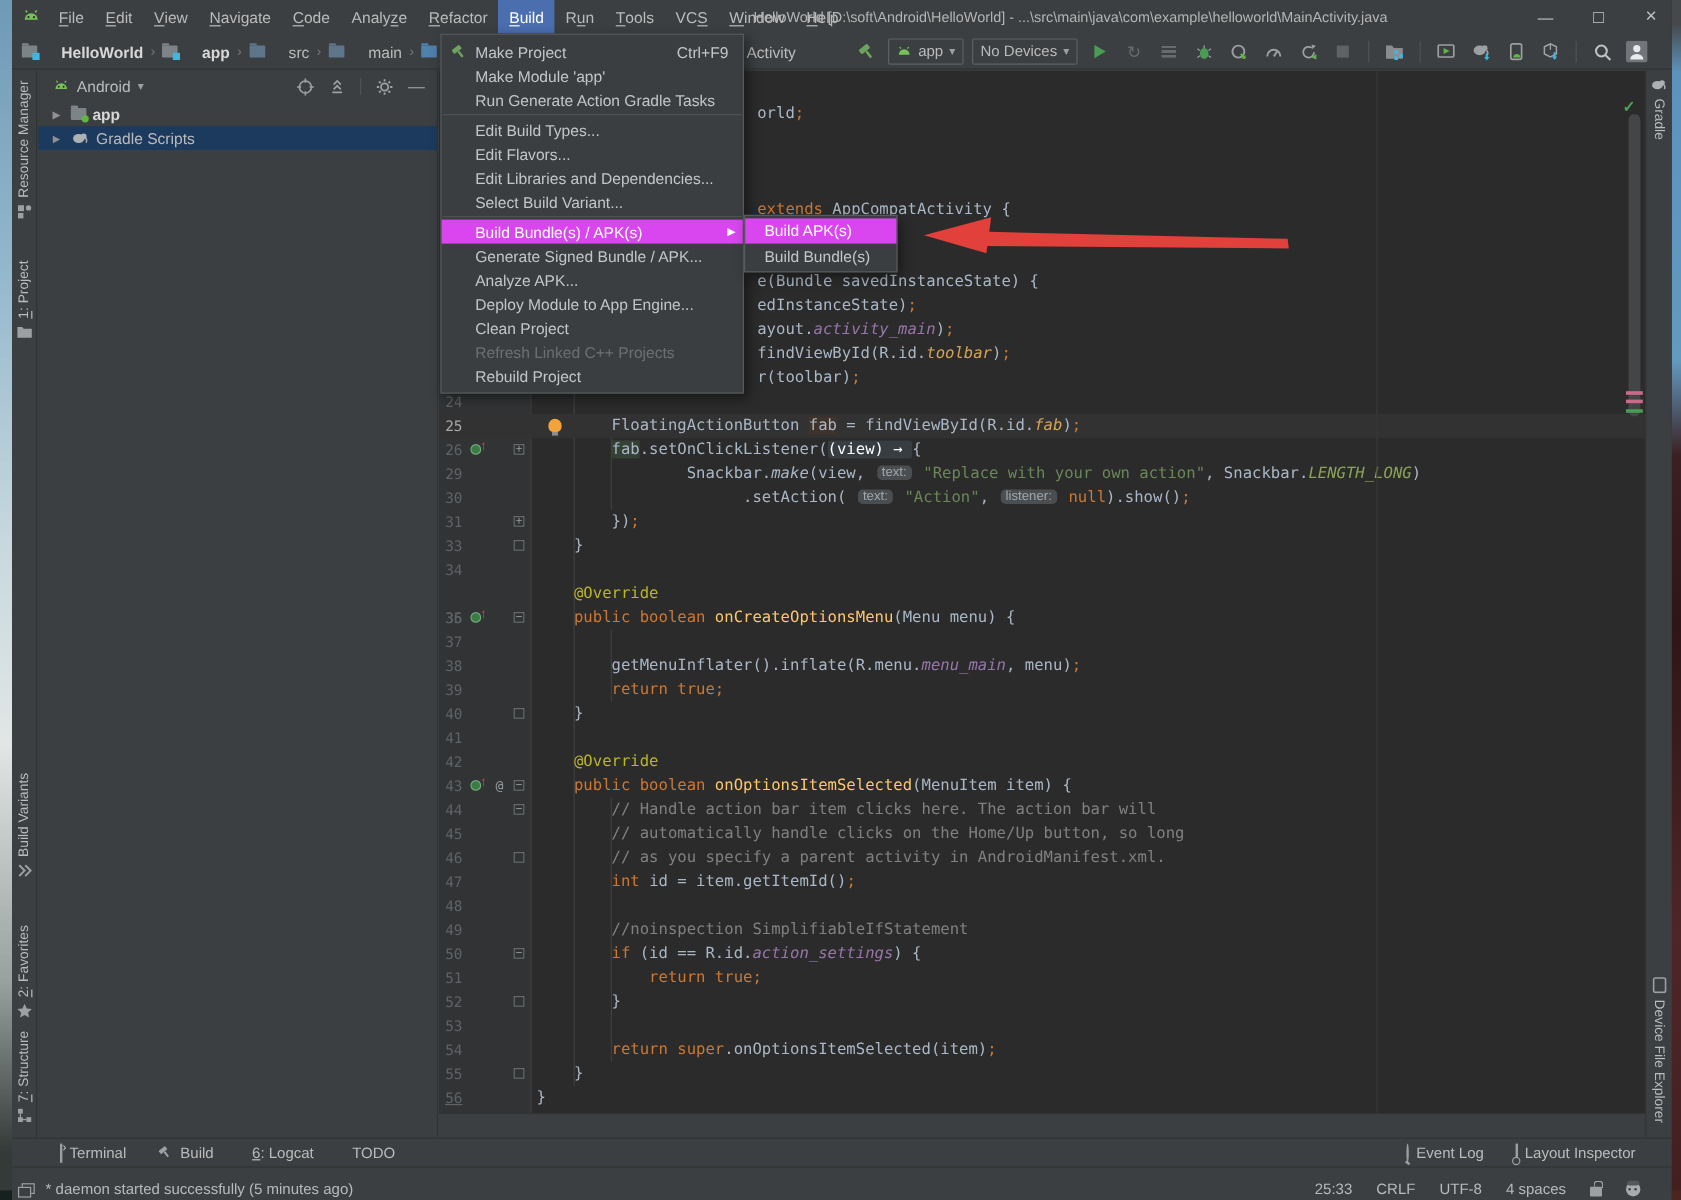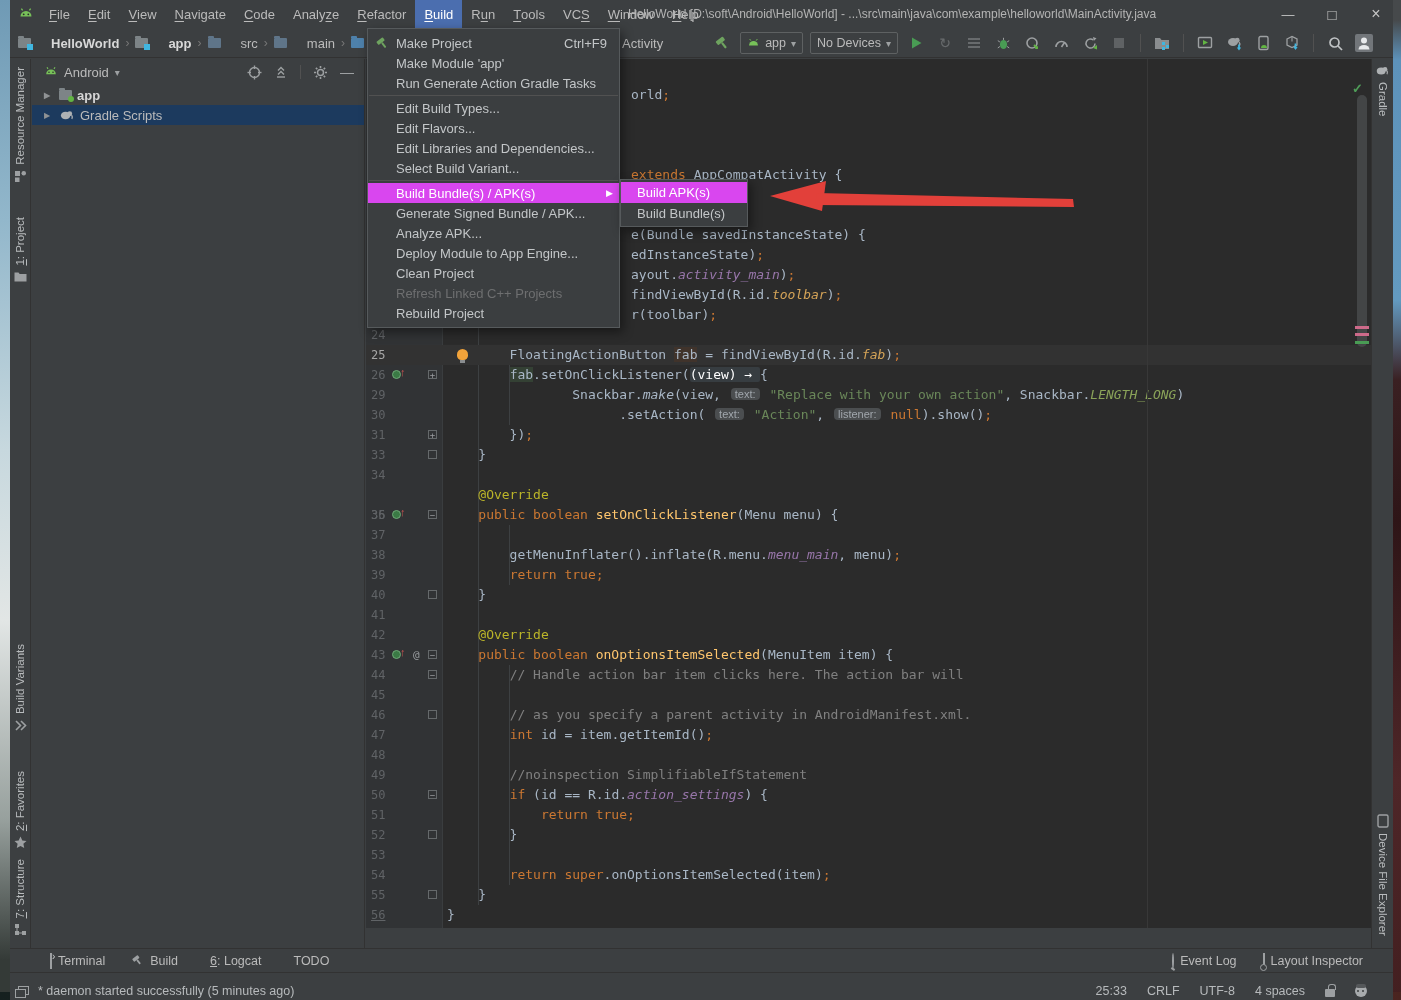--- a/index.html
+++ b/index.html
@@ -496,21 +496,21 @@
           <div class="lnum" style="top: 406px;">34</div>
           <div class="cline" style="left: 81px; top: 406px;"></div>
           <div class="lnum" style="top: 446px;">35</div>
           <div class="cline" style="left: 81px; top: 426px;"><span class="t-fg">    </span><span class="t-ann">@Override</span></div>
           <div class="lnum" style="top: 446px;">36</div>
           <div class="fold-mark" style="top: 451px;">−</div>
           <div class="g-ovr" style="top: 450px;">
             <span class="c"></span>
             <span class="a">↑</span>
           </div>
-          <div class="cline" style="left: 81px; top: 446px;"><span class="t-fg">    </span><span class="t-kw">public boolean </span><span class="t-meth">setOnClickListener</span><span class="t-fg">(Menu menu) {</span></div>
+          <div class="cline" style="left: 81px; top: 446px;"><span class="t-fg">    </span><span class="t-kw">public boolean </span><span class="t-meth">onCreateOptionsMenu</span><span class="t-fg">(Menu menu) {</span></div>
           <div class="lnum" style="top: 466px;">37</div>
           <div class="cline" style="left: 81px; top: 466px;"><span class="t-fg">        </span></div>
           <div class="lnum" style="top: 486px;">38</div>
           <div class="cline" style="left: 81px; top: 486px;"><span class="t-fg">        getMenuInflater().inflate(R.menu.</span><span class="t-field">menu_main</span><span class="t-fg">, menu)</span><span class="t-semi">;</span></div>
           <div class="lnum" style="top: 506px;">39</div>
           <div class="cline" style="left: 81px; top: 506px;"><span class="t-fg">        </span><span class="t-kw">return true</span><span class="t-semi">;</span></div>
           <div class="lnum" style="top: 526px;">40</div>
           <div class="fold-mark" style="top: 531px;"></div>
           <div class="cline" style="left: 81px; top: 526px;"><span class="t-fg">    }</span></div>
           <div class="lnum" style="top: 546px;">41</div>
@@ -522,21 +522,21 @@
           <div class="g-ovr" style="top: 590px;">
             <span class="c"></span>
             <span class="a">↑</span>
           </div>
           <div class="g-at" style="top: 586px;">@</div>
           <div class="cline" style="left: 81px; top: 586px;"><span class="t-fg">    </span><span class="t-kw">public boolean </span><span class="t-meth">onOptionsItemSelected</span><span class="t-fg">(MenuItem item) {</span></div>
           <div class="lnum" style="top: 606px;">44</div>
           <div class="fold-mark" style="top: 611px;">−</div>
           <div class="cline" style="left: 81px; top: 606px;"><span class="t-fg">        </span><span class="t-com">// Handle action bar item clicks here. The action bar will</span></div>
           <div class="lnum" style="top: 626px;">45</div>
-          <div class="cline" style="left: 81px; top: 626px;"><span class="t-fg">        </span></div>
+          <div class="cline" style="left: 81px; top: 626px;"><span class="t-fg">        </span><span class="t-com">// automatically handle clicks on the Home/Up button, so long</span></div>
           <div class="lnum" style="top: 646px;">46</div>
           <div class="fold-mark" style="top: 651px;"></div>
           <div class="cline" style="left: 81px; top: 646px;"><span class="t-fg">        </span><span class="t-com">// as you specify a parent activity in AndroidManifest.xml.</span></div>
           <div class="lnum" style="top: 666px;">47</div>
           <div class="cline" style="left: 81px; top: 666px;"><span class="t-fg">        </span><span class="t-kw">int </span><span class="t-fg">id = item.getItemId()</span><span class="t-semi">;</span></div>
           <div class="lnum" style="top: 686px;">48</div>
           <div class="cline" style="left: 81px; top: 686px;"></div>
           <div class="lnum" style="top: 706px;">49</div>
           <div class="cline" style="left: 81px; top: 706px;"><span class="t-fg">        </span><span class="t-com">//noinspection SimplifiableIfStatement</span></div>
           <div class="lnum" style="top: 726px;">50</div>

